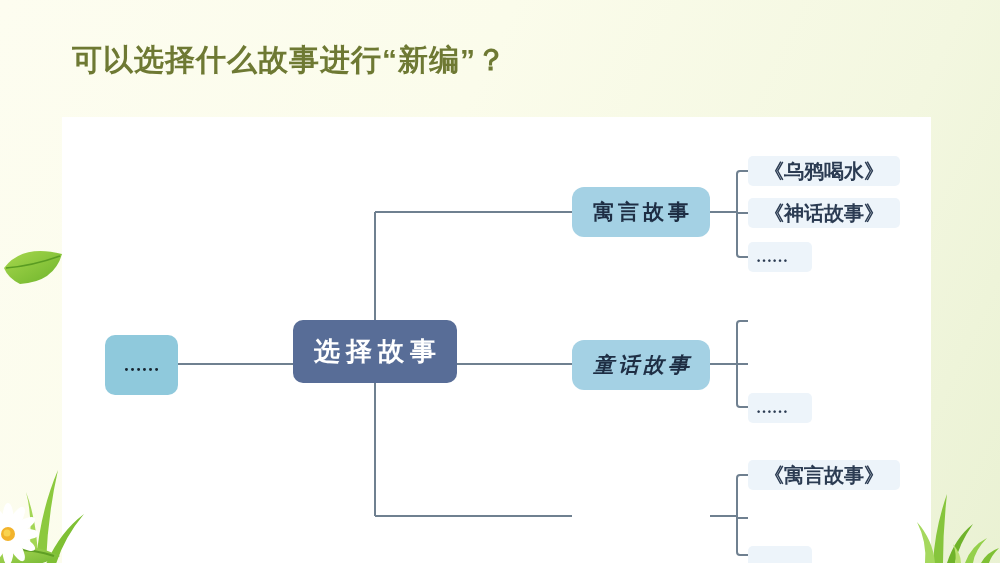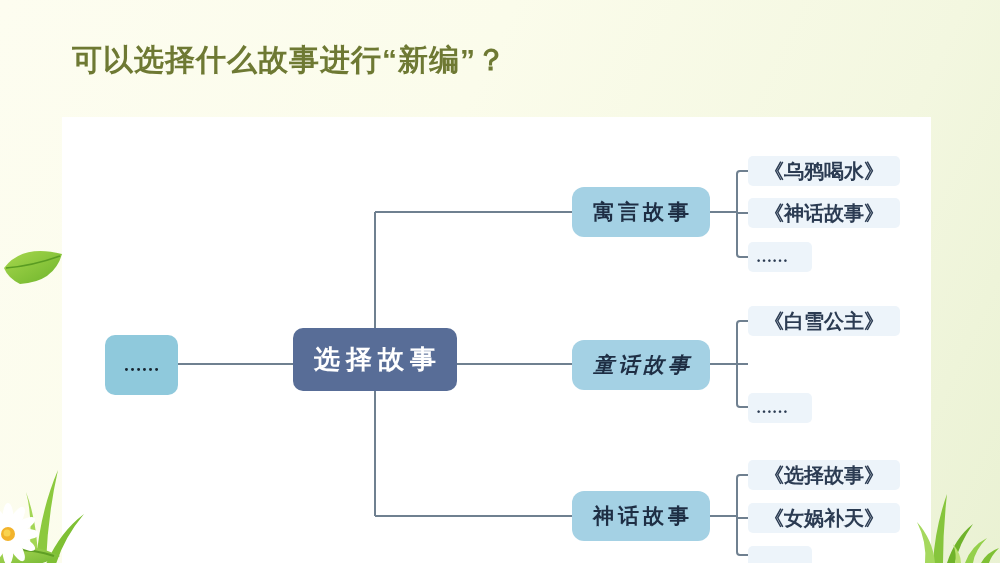--- a/index.html
+++ b/index.html
@@ -22,21 +22,21 @@
   .node{
     position:absolute;display:flex;align-items:center;justify-content:center;
     font-family:"Liberation Serif",serif;font-weight:bold;box-sizing:border-box;
   }
   .node-left{
     left:105px;top:335px;width:73px;height:60px;
     background:#8fc9dc;border-radius:10px;
     color:#17242f;font-size:18px;
   }
   .node-center{
-    left:293px;top:328px;width:164px;height:63px;
+    left:293px;top:320px;width:164px;height:63px;
     background:#586d97;border-radius:10px;
     color:#ffffff;font-size:26px;letter-spacing:6px;text-indent:6px;
   }
   .branch-box{
     left:572px;width:138px;height:50px;
     background:#a4d1e4;border-radius:12px;
     color:#1e2e44;font-size:21px;letter-spacing:4px;text-indent:4px;
   }
   .leaf-label{
     left:748px;width:152px;height:30px;
@@ -82,26 +82,23 @@
 
   <div class="node node-left">……</div>
   <div class="node node-center">选择故事</div>
 
   <div class="node branch-box" style="top:187px;">寓言故事</div>
   <div class="node leaf-label" style="top:156px;">《乌鸦喝水》</div>
   <div class="node leaf-label" style="top:198px;">《神话故事》</div>
   <div class="node leaf-label leaf-ellipsis" style="top:242px;">……</div>
 
   <div class="node branch-box" style="top:340px;font-style:italic;">童话故事</div>
-  <div class="node leaf-label" style="top:306px;">《白雪公主》</div>
   <div class="node leaf-label leaf-ellipsis" style="top:393px;">……</div>
 
-  <div class="node branch-box" style="top:491px;">神话故事</div>
-  <div class="node leaf-label" style="top:460px;">《选择故事》</div>
-  <div class="node leaf-label" style="top:503px;">《女娲补天》</div>
+  <div class="node leaf-label" style="top:460px;">《寓言故事》</div>
   <div class="node leaf-label leaf-ellipsis" style="top:546px;">……</div>
 
   <svg class="decor" style="left:2px;top:242px;width:64px;height:52px;" viewBox="0 0 64 52" xmlns="http://www.w3.org/2000/svg">
     <defs>
       <linearGradient id="lg1" x1="0" y1="0" x2="1" y2="1">
         <stop offset="0" stop-color="#a8d84e"></stop>
           <stop offset="1" stop-color="#6cb32a"></stop>
       </linearGradient>
     </defs>
     <path d="M2 26 Q20 2 60 12 Q52 40 18 42 Q6 36 2 26 Z" fill="url(#lg1)"></path>

